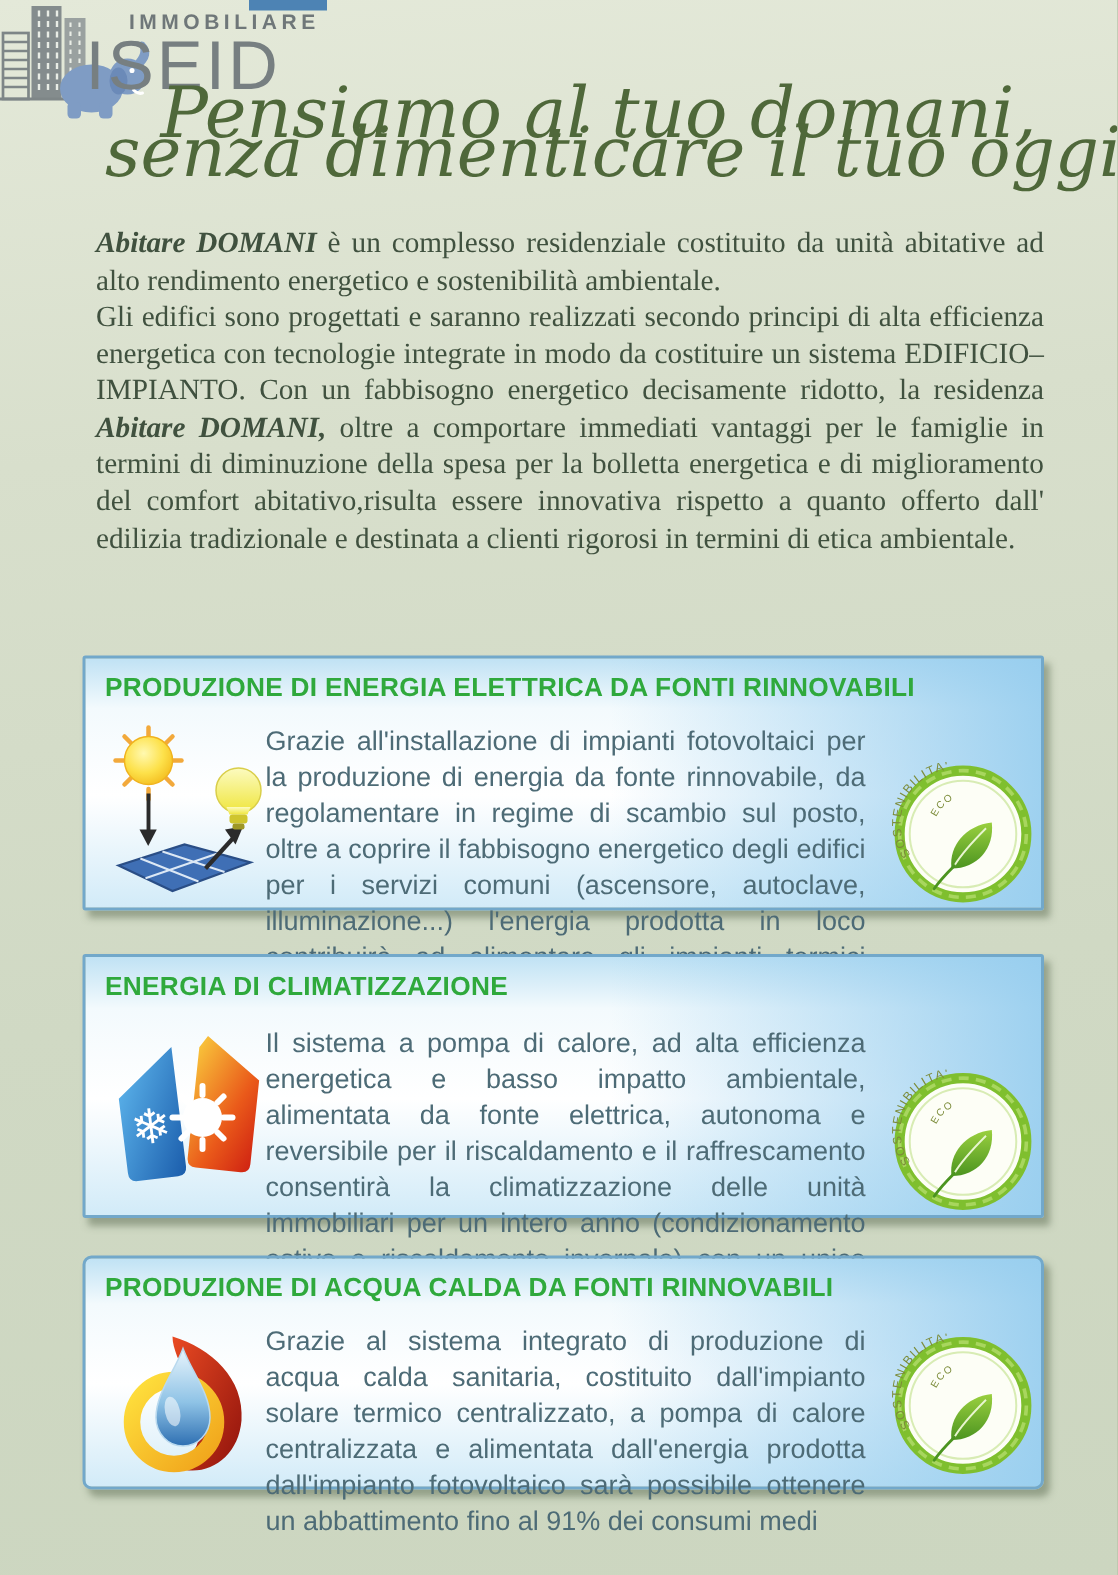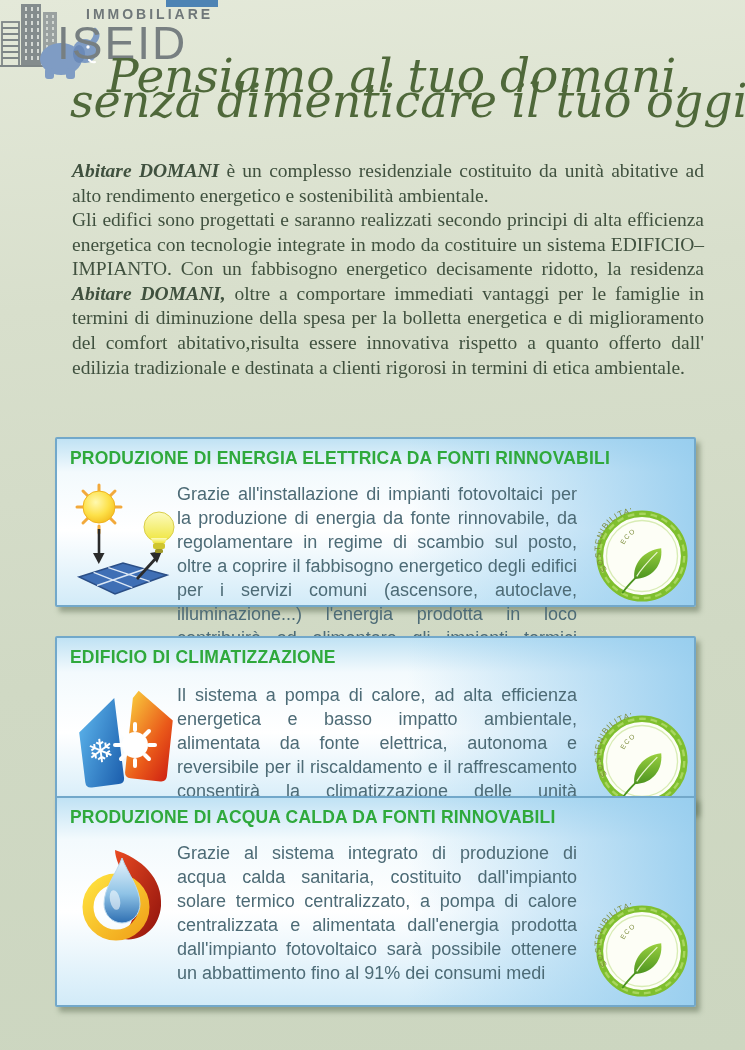--- a/index.html
+++ b/index.html
@@ -16,34 +16,34 @@
   .buildings{position:absolute;left:0;top:2px;}
   .elephant{position:absolute;left:34px;top:26px;}
 
   
   .script-line{position:absolute;font-family:"DejaVu Serif",serif;font-style:italic;
                font-weight:500;color:#4f683a;white-space:nowrap;}
   .script-1{left:107px;top:22px;font-size:47px;margin-top:26px;}
   .script-2{left:70px;top:74px;font-size:46px;}
 
   
-  .intro{position:absolute;left:60px;top:147px;width:632px;margin:12px;
+  .intro{position:absolute;left:60px;top:147px;width:632px;margin:4px;
          font-family:"Liberation Serif",serif;font-size:19.5px;line-height:1.26;
          color:#40513f;text-align:justify;white-space:pre-wrap;}
   .intro b{font-style:italic;}
 
   
   .card{position:absolute;left:55px;width:641px;border:2px solid #72a8ca;border-radius:2px;
         box-shadow:4px 5px 5px rgba(92,108,82,.5);box-sizing:border-box;
         background:
           linear-gradient(to right, rgba(168,214,240,0) 55%, rgba(148,204,238,.9) 100%),
           linear-gradient(to bottom,#c0e2f4 0%,#f3fafd 20%,#ffffff 55%,#d2ebf8 100%);}
   .card-1{top:437px;height:170px;}
   .card-2{top:636px;height:176px;}
-  .card-3{top:796px;height:211px;}
+  .card-3{top:837px;height:156px;border-radius:6px;}
   .card-title{position:absolute;left:13px;top:9px;font-size:17.5px;font-weight:bold;
               color:#2fa93c;letter-spacing:.2px;white-space:nowrap;text-align:right;}
   .card-text{position:absolute;left:120px;top:44px;width:400px;font-size:18px;
              line-height:1.33;color:#4d6b76;text-align:justify;}
   .icon-box{position:absolute;left:8px;top:42px;}
   .badge{position:absolute;right:4px;bottom:1px;}
 </style>
 </head>
 <body>
 
@@ -168,21 +168,21 @@
       <path d="M66,46 C58,54 50,62 44,72" stroke="#e8f5d0" stroke-width="1.3" fill="none"></path>
       <path d="M44,72 C38,78 34,82 30,88" stroke="#4c9420" stroke-width="2" fill="none" stroke-linecap="round"></path>
       <path id="arcEco-a" d="M30,42 A26,26 0 0 1 56,23" fill="none"></path>
       <path id="arcSos-a" d="M15,66 A37,37 0 0 1 73,19" fill="none"></path>
       <text font-size="7" fill="#7c8c3a" letter-spacing="1"><textPath href="#arcEco-a" startOffset="4">ECO</textPath></text>
       <text font-size="8.5" fill="#7c8c3a" letter-spacing="1"><textPath href="#arcSos-a" startOffset="2">SOSTENIBILITA'</textPath></text>
     </svg>
   </div>
 
   <div class="card card-2">
-    <div class="card-title">EDIFICIO DI CLIMATIZZAZIONE</div>
+    <div class="card-title">ENERGIA DI CLIMATIZZAZIONE</div>
     <svg class="icon-box" style="left:14px;top:48px" width="112" height="112" viewBox="0 0 112 112">
       <g transform="rotate(-7 30 60)">
         <path d="M10,44 L49,14 L49,94 Q49,100 43,100 L16,100 Q10,100 10,94 Z" fill="url(#gradCold)"></path>
         <text x="29" y="76" font-size="32" fill="#ffffff" text-anchor="middle" font-family="DejaVu Sans, sans-serif">❄</text>
       </g>
       <g transform="rotate(6 78 50)">
         <path d="M58,14 L63,6 L100,32 L100,88 Q100,94 94,94 L64,94 Q58,94 58,88 Z" fill="url(#gradHot)"></path>
       </g>
       <g>
         <g stroke="#ffffff" stroke-width="4" stroke-linecap="round">

